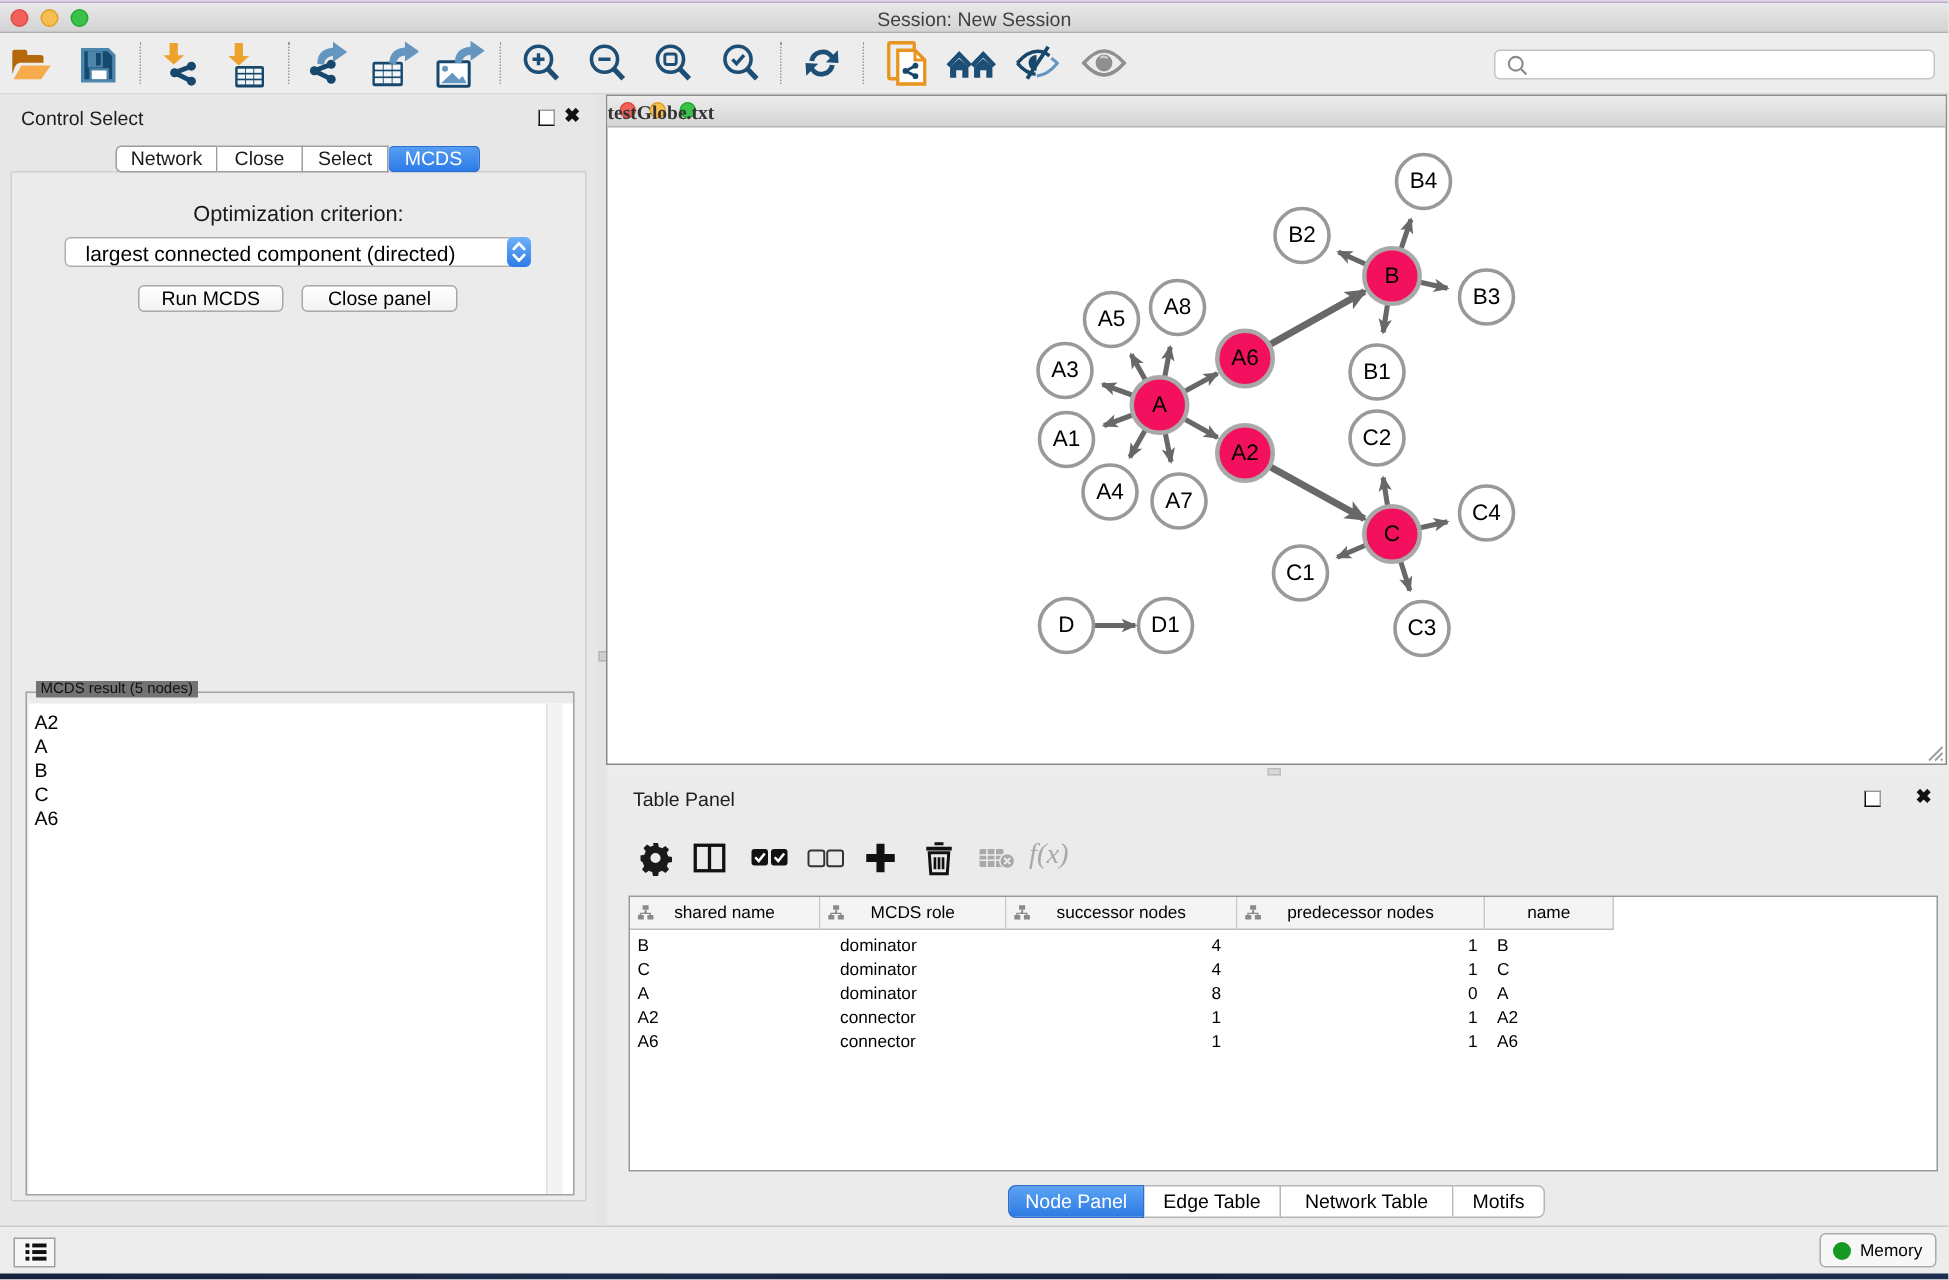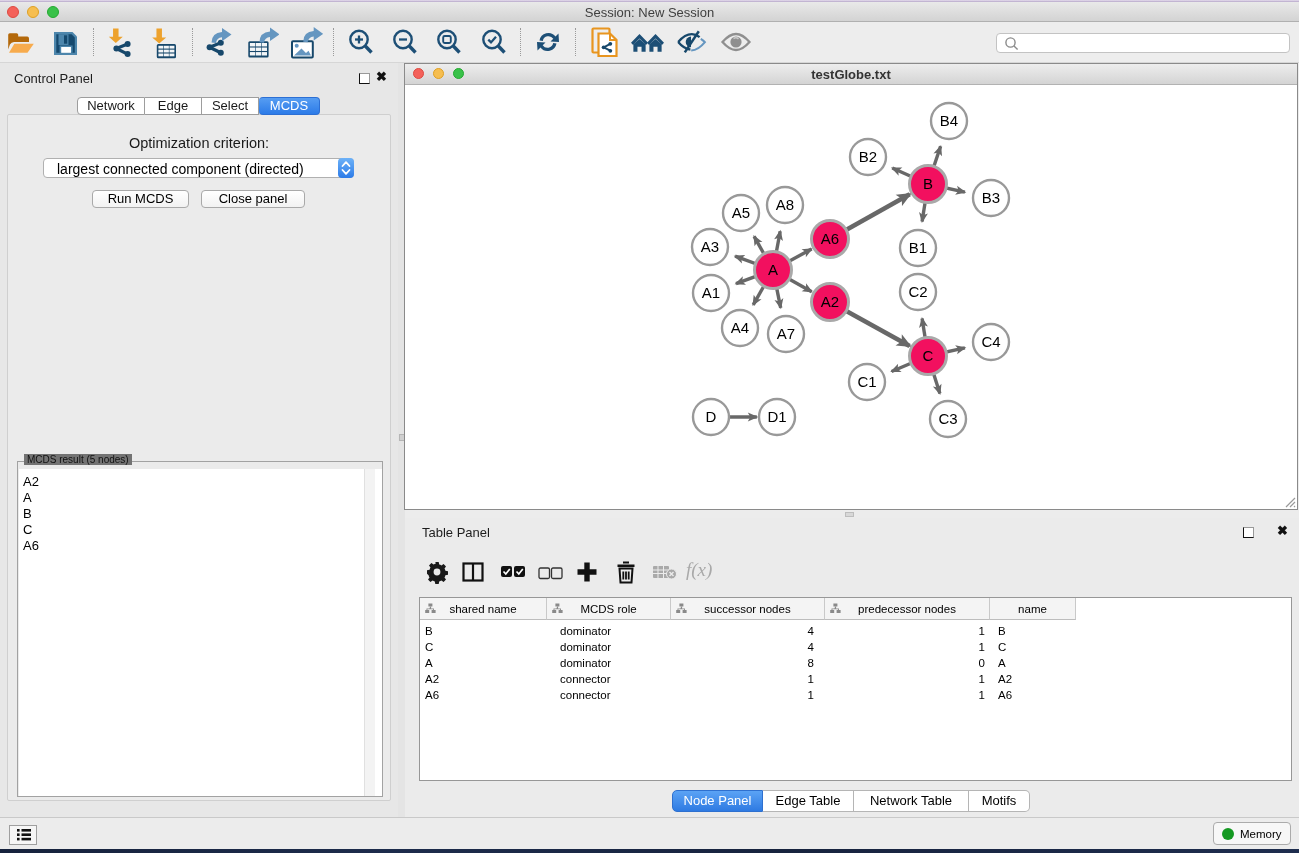--- a/index.html
+++ b/index.html
@@ -46,21 +46,21 @@
 #mcdslist .it { position:absolute; left:4px; font-size:13px; color:#000; }
 
 
 #vsplit { left:398px; top:63px; width:7px; height:755px; background:#e4e4e4; }
 #vsplit .hdl { position:absolute; left:0.5px; top:371px; width:6px; height:7px; background:#d0d0d0; border:1px solid #b5b5b5; }
 #hsplit-hdl { left:845px; top:512px; width:9px; height:5px; background:#d8d8d8; border:1px solid #bdbdbd; }
 
 
 #netwin { left:404px; top:63px; width:894px; height:447px; background:#fff; border:1px solid #8a8a8a; }
 #netwin .wtitle { position:absolute; left:0; top:0; width:892px; height:21px; background:linear-gradient(#ededed,#d4d4d4); border-bottom:1px solid #b2b2b2; }
-#netwin .wtitle .t { position:absolute; left:0; right:0; top:3px; text-align:center; font-size:13px; font-weight:bold; color:#333; }
+#netwin .wtitle .t { position:absolute; left:0; right:0; top:3px; text-align:left; font-size:13px; font-weight:bold; color:#333;font-family:Liberation Serif, serif; }
 #graph { position:absolute; left:1px; top:22px; }
 #graph line.e { stroke:#686868; stroke-width:3.4; marker-end:url(#ar); }
 #graph line.t { stroke:#686868; stroke-width:4.6; marker-end:url(#art); }
 #graph circle.wn { fill:#fff; stroke:#999; stroke-width:2.4; }
 #graph circle.pn { fill:#f2105f; stroke:#a9a9a9; stroke-width:3; }
 #graph text.nl { font-size:15px; fill:#000; text-anchor:middle; font-family:"Liberation Sans",sans-serif; }
 #resizegrip { position:absolute; right:1px; bottom:1px; width:12px; height:12px; }
 
 
 #tpanel { left:405px; top:518px; width:894px; height:300px; background:#ebebeb; }
@@ -223,27 +223,27 @@
 </svg></div>
     <div id="searchbox">
         <svg width="18" height="18" style="position:absolute;left:6px;top:1px" viewBox="0 0 18 18">
           <circle cx="7.5" cy="7.5" r="4.6" fill="none" stroke="#8a8a8a" stroke-width="1.4"></circle>
           <line x1="11" y1="11" x2="14.6" y2="14.6" stroke="#8a8a8a" stroke-width="1.4"></line>
         </svg>
       </div>
   </div>
 
   <div id="cpanel" class="abs">
-    <div class="hdr">Control Panel</div>
+    <div class="hdr">Control Select</div>
     <span class="winbtn-sq" style="left:359px; top:10px;"></span>
     <span class="winbtn-x" style="left:376px; top:6px;">✖</span>
     <div id="cp-inner"></div>
     <div class="tabrow" style="left:77px; top:34px;">
       <div class="tab first" style="width:68px;">Network</div>
-      <div class="tab" style="width:57px;">Edge</div>
+      <div class="tab" style="width:57px;">Close</div>
       <div class="tab" style="width:57px;">Select</div>
       <div class="tab sel last" style="width:61px;">MCDS</div>
     </div>
     <div id="dropdown">
       <span class="dtext">largest connected component (directed)</span>
       <span class="spin"><svg width="16" height="20" viewBox="0 0 16 20">
             <path d="M4.5 8 L8 4.2 L11.5 8" fill="none" stroke="#fff" stroke-width="1.8" stroke-linecap="round" stroke-linejoin="round"></path>
             <path d="M4.5 12 L8 15.8 L11.5 12" fill="none" stroke="#fff" stroke-width="1.8" stroke-linecap="round" stroke-linejoin="round"></path>
           </svg></span>
     </div>

